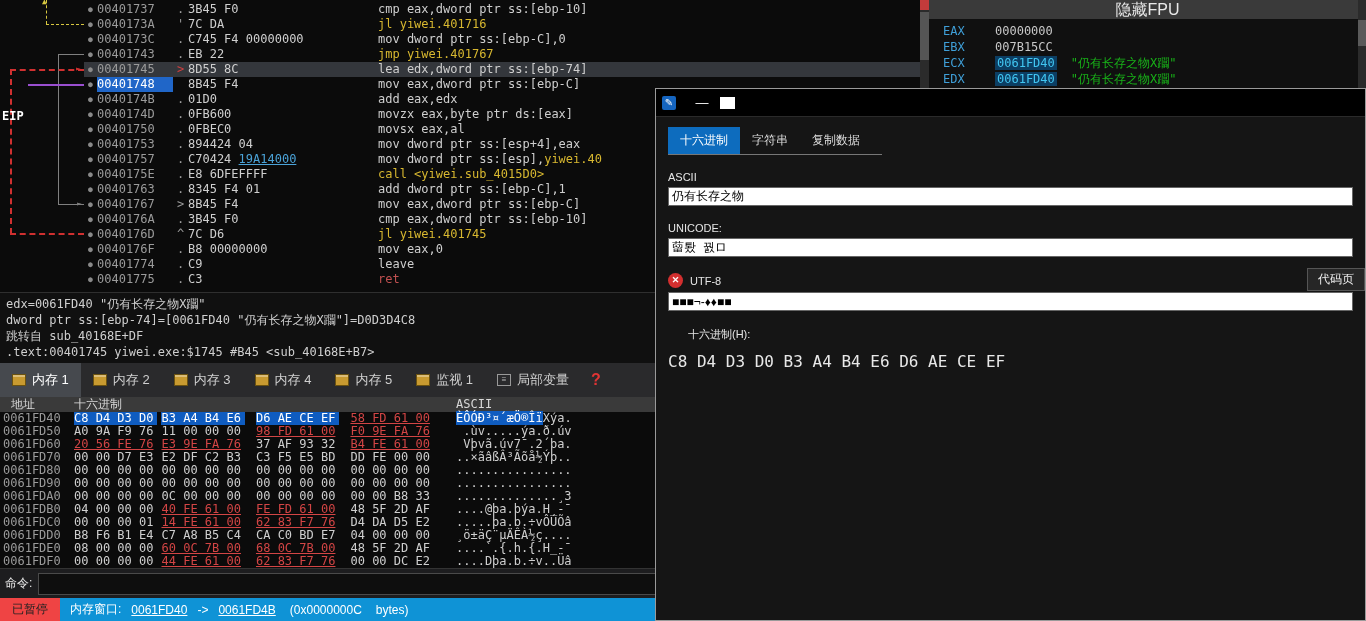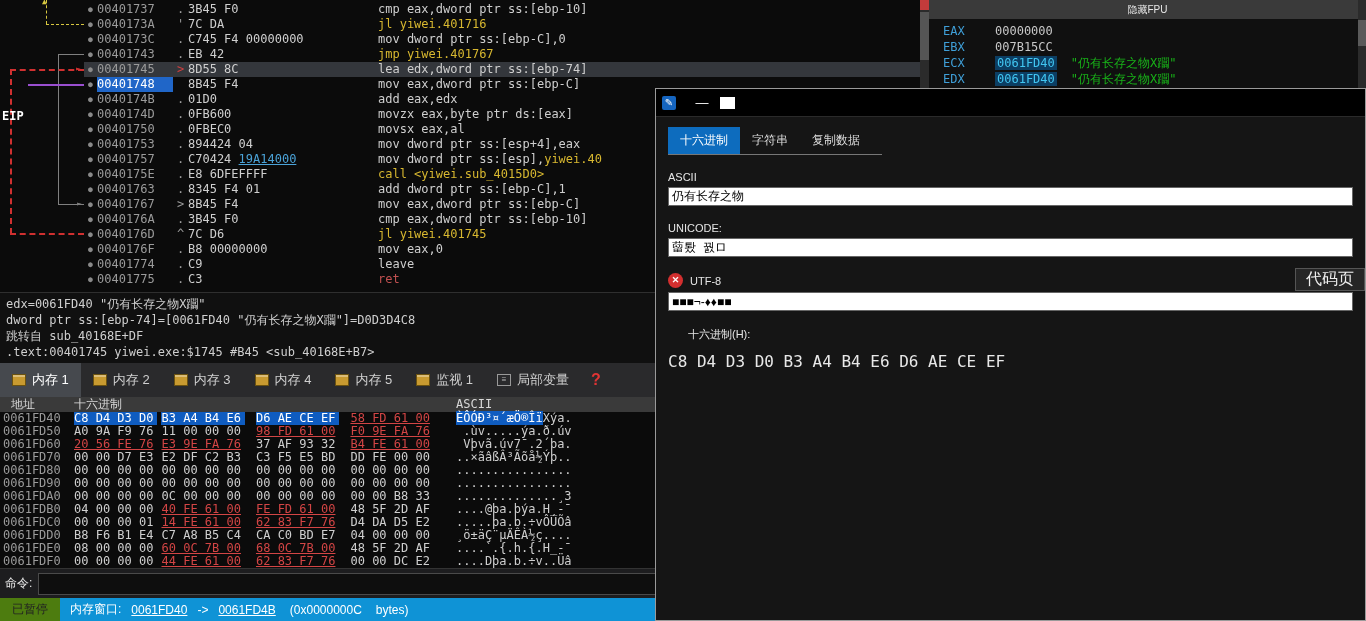--- a/index.html
+++ b/index.html
@@ -38,21 +38,21 @@
   #arr-red-head{left:76px;top:64px;color:#d03030;font-size:8px;}
   #eip-line{left:28px;top:84px;width:56px;border-top:2px solid #9a4fd0;}
   #eip-label{position:absolute;left:2px;top:77px;color:#fff;font-weight:bold;margin-top:32px;}
   #disasm-scroll{position:absolute;left:920px;top:0;width:9px;height:292px;background:#2b2b2b;}
   .ds-up{height:10px;background:#c23b3b;}
   .ds-thumb{margin-top:2px;height:48px;background:#555;}
 
   
   #registers{position:absolute;left:929px;top:0;width:437px;height:88px;background:#101010;overflow:hidden;}
   .reg-title{height:19px;background:#3a3a3a;color:#e8e8e8;text-align:center;line-height:19px;
-             font-family:"Liberation Sans",sans-serif;font-size:10px;}
+             font-family:"Liberation Sans",sans-serif;font-size:16px;}
   #regrows{padding:4px 0 0 14px;}
   .rrow{height:16px;line-height:16px;white-space:pre;}
   .rname{display:inline-block;width:52px;color:#3f9fd8;}
   .rval{color:#c8c8c8;}
   .rval.rhl{background:#0c3e63;color:#41c6f2;padding:0 2px;}
   .rstr{color:#18b218;margin-left:14px;}
   .reg-scroll{position:absolute;right:0;top:0;width:8px;height:88px;background:#2b2b2b;}
   .reg-thumb{margin-top:20px;height:26px;background:#5a5a5a;}
 
   
@@ -87,21 +87,21 @@
   .asel{background:#0f5cc0;color:#fff;}
 
   
   #cmdrow{position:absolute;left:0;top:568px;width:920px;height:30px;background:#1d1d1f;border-top:1px solid #333;
           box-sizing:border-box;display:flex;align-items:center;gap:6px;padding:0 5px;
           font-family:"Liberation Sans",sans-serif;color:#e8e8e8;}
   #cmdrow input{flex:1;height:18px;background:#0e0e0e;border:1px solid #4a4a4a;color:#ddd;
                 font-family:"DejaVu Sans Mono",monospace;}
   #statusbar{position:absolute;left:0;top:598px;width:1366px;height:23px;background:#0f93d6;display:flex;
              align-items:center;font-family:"Liberation Sans",sans-serif;font-size:12px;color:#fff;}
-  .chip{background:#4d7c0f;color:#222;height:100%;display:flex;align-items:center;padding:0 12px;}
+  .chip{background:#ef4444;color:#222;height:100%;display:flex;align-items:center;padding:0 12px;}
   .sb-label{margin-left:10px;}
   .sb-link{color:#fff;text-decoration:underline;margin-left:10px;cursor:pointer;}
   .sb-arrow{margin-left:10px;}
   .sb-size{margin-left:14px;}
 
   
   #dialog{position:absolute;left:655px;top:88px;width:711px;height:533px;background:#151515;z-index:10;
           border:1px solid #9a9a9a;box-sizing:border-box;font-family:"Liberation Sans",sans-serif;}
   .dlg-title{height:27px;background:#000;display:flex;align-items:center;padding:0 6px;color:#fff;font-size:12px;
              border-bottom:1px solid #2a2a2a;}
@@ -116,21 +116,21 @@
   .dtab.active{background:#0d6cbe;color:#fff;}
   .dlg-label{margin-top:16px;font-size:11px;color:#e6e6e6;}
   .dlg-input{display:block;width:100%;box-sizing:border-box;height:19px;margin-top:4px;background:#fff;
              border:1px solid #666;color:#000;font-size:12px;padding:0 3px;
              font-family:"Liberation Sans",sans-serif;}
   .utf8row{display:flex;align-items:center;margin-top:16px;position:relative;}
   .err{width:15px;height:15px;border-radius:50%;background:#d32f2f;color:#fff;font-size:9px;line-height:15px;
        text-align:center;font-weight:bold;flex:none;}
   .inlab{margin:0 0 0 7px;}
   .cpbtn{position:absolute;right:-12px;top:-5px;height:23px;background:#262626;border:1px solid #555;
-         color:#eee;font-size:16px;padding:0 10px;}
+         color:#eee;font-size:12px;padding:0 10px;}
   .hexlab{margin-left:20px;}
   .hexval{margin-top:10px;font-family:"DejaVu Sans Mono",monospace;font-size:16px;color:#e8e8e8;white-space:pre;}
 </style>
 </head>
 <body>
 
 <div id="app">
 
   <div id="disasm">
     <div class="arr" id="arr-yel-v"></div>
@@ -143,21 +143,21 @@
     <div class="arr" id="arr-red-v"></div>
     <div class="arr" id="arr-red-h1"></div>
     <div class="arr" id="arr-red-h2"></div>
     <div class="arr" id="arr-red-head">►</div>
     <div class="arr" id="eip-line"></div>
     <span id="eip-label">EIP</span>
     <div id="drows">
         <div class="drow"><span class="apad"></span><span class="bp">●</span><span class="daddr">00401737</span><span class="dg">.</span><span class="dbytes">3B45 F0</span><span class="dinstr n">cmp eax,dword ptr ss:[ebp-10]</span></div>
         <div class="drow"><span class="apad"></span><span class="bp">●</span><span class="daddr">0040173A</span><span class="dg">'</span><span class="dbytes">7C DA</span><span class="dinstr j">jl yiwei.401716</span></div>
         <div class="drow"><span class="apad"></span><span class="bp">●</span><span class="daddr">0040173C</span><span class="dg">.</span><span class="dbytes">C745 F4 00000000</span><span class="dinstr n">mov dword ptr ss:[ebp-C],0</span></div>
-        <div class="drow"><span class="apad"></span><span class="bp">●</span><span class="daddr">00401743</span><span class="dg">.</span><span class="dbytes">EB 42</span><span class="dinstr j">jmp yiwei.401767</span></div>
+        <div class="drow"><span class="apad"></span><span class="bp">●</span><span class="daddr">00401743</span><span class="dg">.</span><span class="dbytes">EB 22</span><span class="dinstr j">jmp yiwei.401767</span></div>
         <div class="drow dsel"><span class="apad"></span><span class="bp">●</span><span class="daddr">00401745</span><span class="dg red">&gt;</span><span class="dbytes">8D55 8C</span><span class="dinstr n">lea edx,dword ptr ss:[ebp-74]</span></div>
         <div class="drow"><span class="apad"></span><span class="bp">●</span><span class="daddr deip">00401748</span><span class="dg"></span><span class="dbytes">8B45 F4</span><span class="dinstr n">mov eax,dword ptr ss:[ebp-C]</span></div>
         <div class="drow"><span class="apad"></span><span class="bp">●</span><span class="daddr">0040174B</span><span class="dg">.</span><span class="dbytes">01D0</span><span class="dinstr n">add eax,edx</span></div>
         <div class="drow"><span class="apad"></span><span class="bp">●</span><span class="daddr">0040174D</span><span class="dg">.</span><span class="dbytes">0FB600</span><span class="dinstr n">movzx eax,byte ptr ds:[eax]</span></div>
         <div class="drow"><span class="apad"></span><span class="bp">●</span><span class="daddr">00401750</span><span class="dg">.</span><span class="dbytes">0FBEC0</span><span class="dinstr n">movsx eax,al</span></div>
         <div class="drow"><span class="apad"></span><span class="bp">●</span><span class="daddr">00401753</span><span class="dg">.</span><span class="dbytes">894424 04</span><span class="dinstr n">mov dword ptr ss:[esp+4],eax</span></div>
         <div class="drow"><span class="apad"></span><span class="bp">●</span><span class="daddr">00401757</span><span class="dg">.</span><span class="dbytes">C70424 <span class="dref">19A14000</span></span><span class="dinstr n">mov dword ptr ss:[esp],<span class="dflow">yiwei.40</span></span></div>
         <div class="drow"><span class="apad"></span><span class="bp">●</span><span class="daddr">0040175E</span><span class="dg">.</span><span class="dbytes">E8 6DFEFFFF</span><span class="dinstr c">call &lt;yiwei.sub_4015D0&gt;</span></div>
         <div class="drow"><span class="apad"></span><span class="bp">●</span><span class="daddr">00401763</span><span class="dg">.</span><span class="dbytes">8345 F4 01</span><span class="dinstr n">add dword ptr ss:[ebp-C],1</span></div>
         <div class="drow"><span class="apad"></span><span class="bp">●</span><span class="daddr">00401767</span><span class="dg">&gt;</span><span class="dbytes">8B45 F4</span><span class="dinstr n">mov eax,dword ptr ss:[ebp-C]</span></div>

